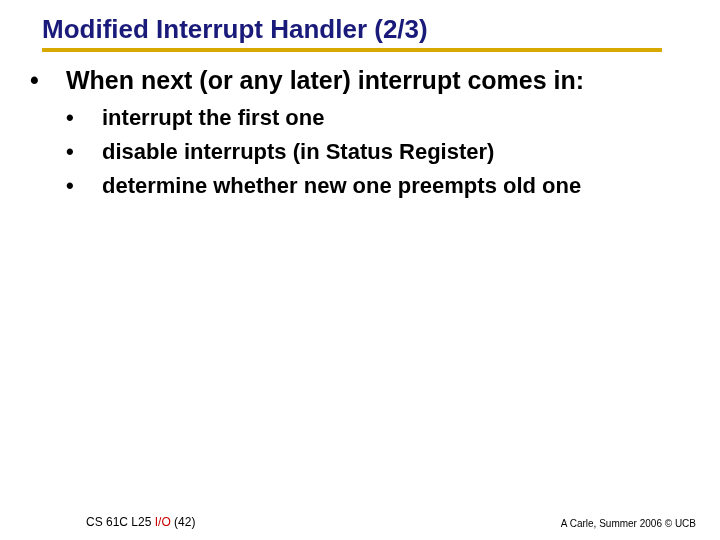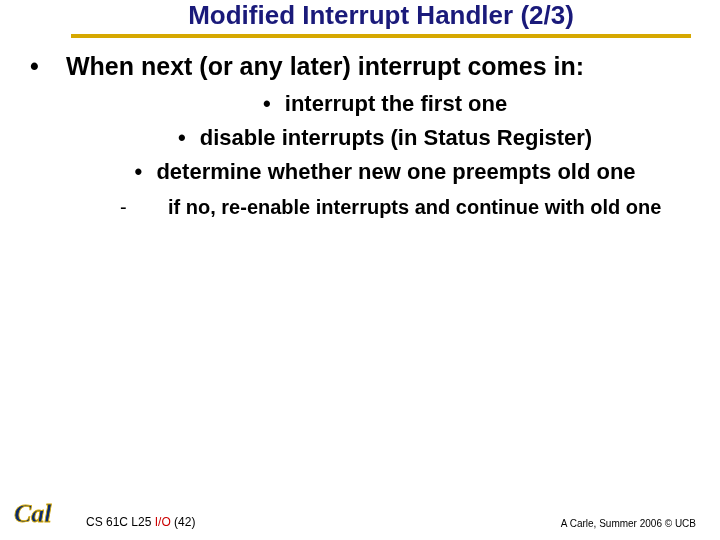--- a/index.html
+++ b/index.html
@@ -5,22 +5,21 @@
   * { margin: 0; padding: 0; box-sizing: border-box; }
   body {
     width: 720px;
     height: 540px;
     background: #fff;
     font-family: Arial, Helvetica, sans-serif;
     position: relative;
     overflow: hidden;
   }
   .title-wrap {
-    padding: 0 0 0 42px;
-    text-align: center;
+    padding: 14px 0 0 42px;
   }
   .title {
     font-size: 26px;
     font-weight: bold;
     color: #1a1a7a;
     display: inline-block;
     border-bottom: 4px solid #d6a800;
     padding-bottom: 3px;
     width: 620px;
   }
@@ -41,21 +40,20 @@
     padding-left: 36px;
     margin-top: 8px;
   }
   .lvl2 {
     font-size: 22px;
     font-weight: bold;
     margin-bottom: 8px;
     text-indent: -18px;
     padding-left: 18px;
     line-height: 1.18;
-    text-align: center;
   }
   .lvl2 .bullet { display:inline-block; width:18px; }
   .lvl3-group {
     padding-left: 60px;
     margin-top: 10px;
   }
   .lvl3 {
     font-size: 20px;
     font-weight: bold;
     margin-bottom: 12px;
@@ -110,31 +108,22 @@
       <span class="bullet">•</span><span>interrupt the first one</span>
     </div>
     <div class="lvl2">
       <span class="bullet">•</span><span>disable interrupts (in Status Register)</span>
     </div>
     <div class="lvl2">
       <span class="bullet">•</span><span>determine whether new one preempts old one</span>
     </div>
 
     <div class="lvl3-group">
-      <div class="lvl3">
-        <span class="dash">-</span><span>if no, re-enable interrupts and continue with old one</span>
-      </div>
     </div>
   </div>
 </div>
 
 <div class="footer">
-  <div class="logo">
-    <svg width="60" height="38" viewBox="0 0 60 38">
-      <rect x="0" y="0" width="60" height="38" fill="none"></rect>
-      <text x="4" y="28" font-family="Georgia, 'Times New Roman', serif" font-style="italic" font-weight="bold" font-size="26" fill="#0b2a6b" stroke="#d6a800" stroke-width="0.8">Cal</text>
-    </svg>
-  </div>
   <div class="foot-left">
     <span>CS 61C L25 </span><span class="io">I/O</span><span> (42)</span>
   </div>
   <div class="foot-right">A Carle, Summer 2006 © UCB</div>
 </div>
 
 </body></html>

